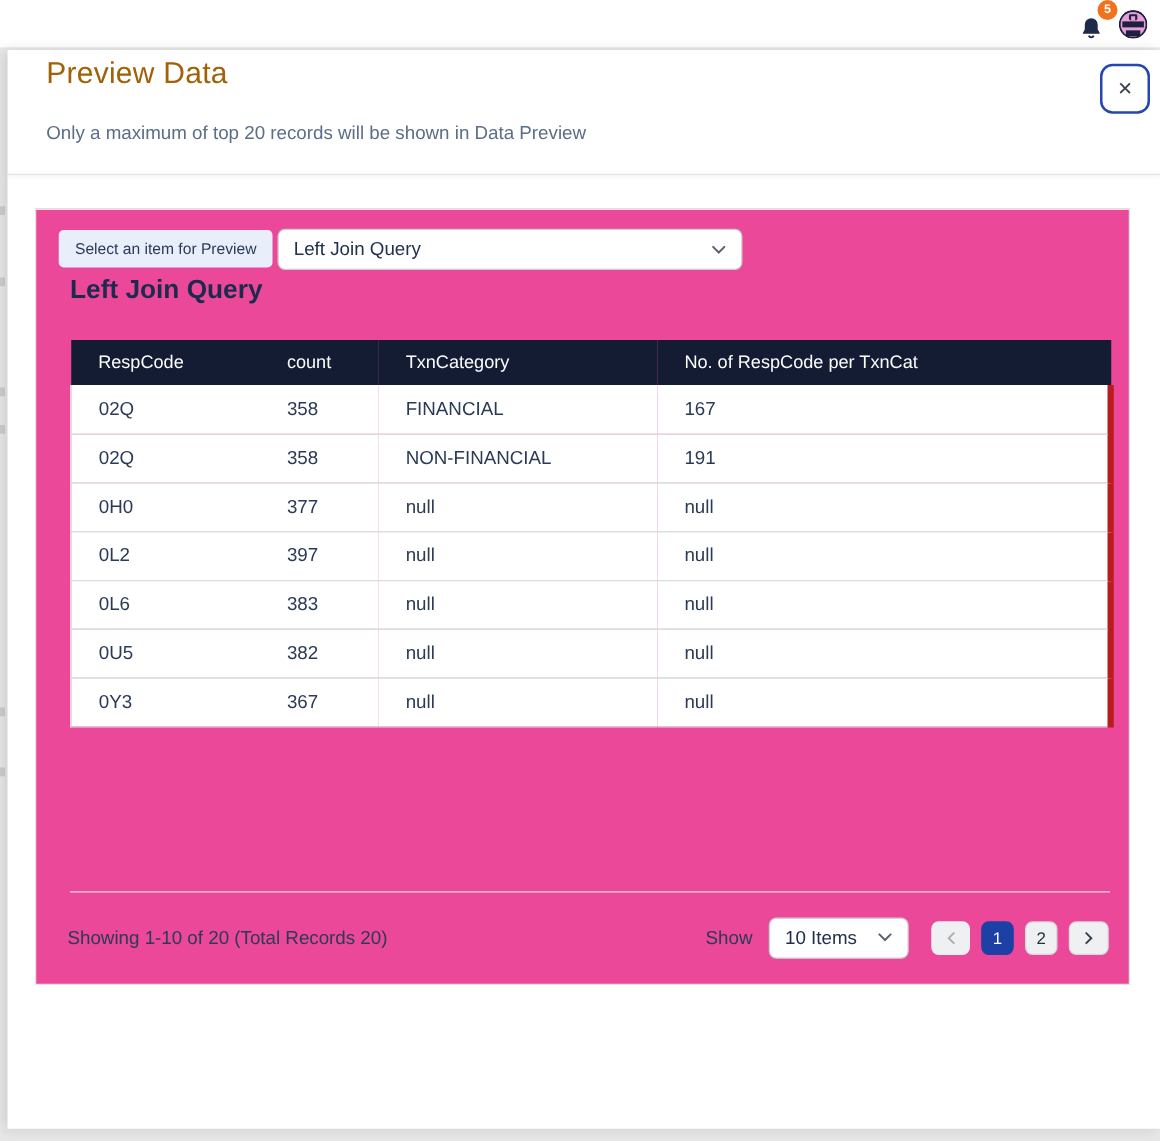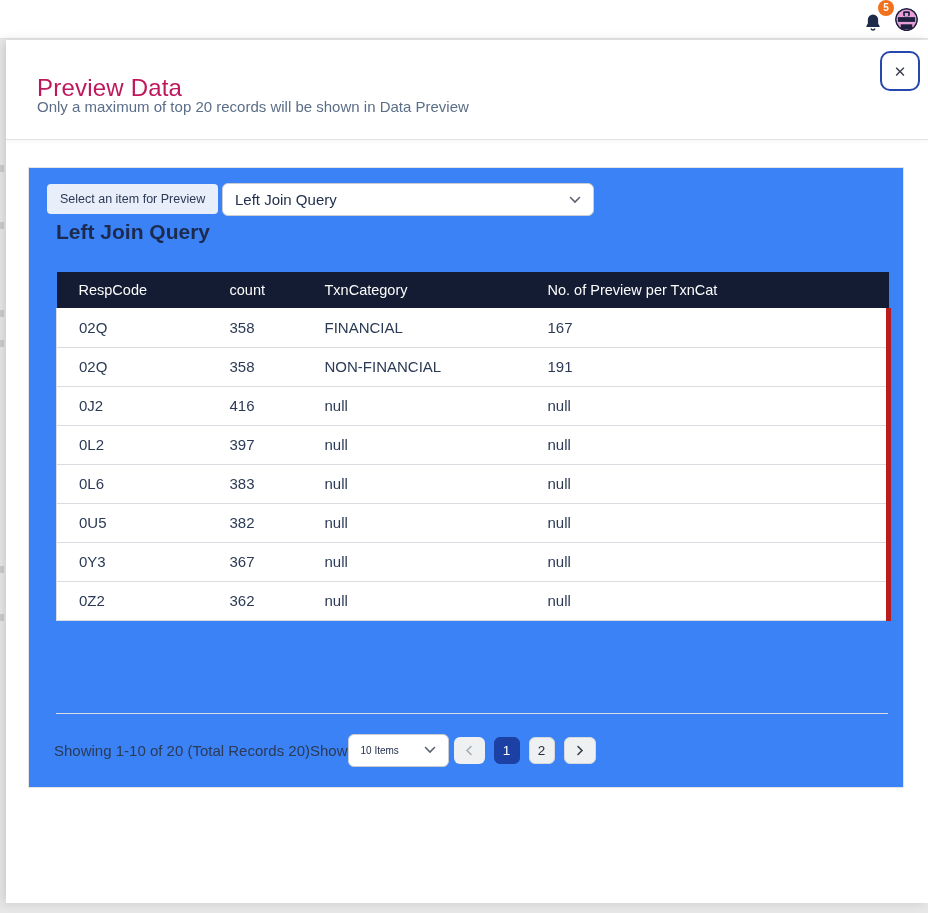--- a/index.html
+++ b/index.html
@@ -23,31 +23,31 @@
     background:#eaeaea; }
   .backdrop-left .tick { position:absolute; left:0; width:4px; height:7px; background:#cfcfcf; }
   .backdrop-bottom { position:absolute; left:0; bottom:0; width:928px; height:10px;
     background:#e7e7e7; }
 
   
   .modal { position:absolute; left:6px; top:40px; width:922px; height:863px;
     background:#ffffff; box-shadow:-4px 0 10px rgba(0,0,0,0.12); z-index:2; }
   .modal-header { position:relative; height:100px; border-bottom:1px solid #e4e4e4;
     box-shadow:0 2px 3px rgba(0,0,0,0.03); }
-  .modal-title { position:absolute; left:31px; top:34px; font-size:24px;
-    font-weight:500; color:#be185d; letter-spacing:0.2px; }
+  .modal-title { position:absolute; left:31px; top:5px; font-size:24px;
+    font-weight:500; color:#a16207; letter-spacing:0.2px; }
   .modal-subtitle { position:absolute; left:31px; top:58px; font-size:15px;
     color:#5b6e87;text-align:center; }
   .close-btn { position:absolute; right:8px; top:11px; width:40px; height:40px;
     background:#fff; border:2px solid #2547ae; border-radius:10px; cursor:pointer;
     font-size:15px; color:#3a3f4a; line-height:1; font-family:"Liberation Sans",sans-serif; }
 
   
   .card { position:absolute; left:22px; top:127px; width:876px; height:621px;
-    background:#3b82f6; border:1px solid #e3e3e3; }
+    background:#ec4899; border:1px solid #e3e3e3; }
   .chip { position:absolute; left:18px; top:16px; height:30px; line-height:30px;
     padding:0 13px; background:#e9eefb; border-radius:4px; font-size:12.5px;
     color:#2b3a55; }
   .select { position:absolute; display:flex; align-items:center;
     justify-content:space-between; background:#fff; border:1px solid #c9ccd1;
     border-radius:6px; padding:0 12px; cursor:pointer; color:#22304e; }
   .select.main { left:193px; top:15px; width:372px; height:33px; font-size:15px; }
   .select .chev svg { display:block; }
   .section-title { position:absolute; left:27px; top:52px; font-size:21px;
     font-weight:700; color:#1c2a4e; }
@@ -60,26 +60,26 @@
   tbody td { height:39px; font-size:15px; color:#2b3a55; padding:0 0 0 22px;
     border-bottom:1px solid #d9dce1; background:#fff;margin-left:16px; }
   tbody tr td:first-child { border-left:1px solid #d9dce1; }
   tbody tr td:last-child { border-right:5px solid #b91c1c; }
 
   .table-divider { position:absolute; left:27px; top:545px; width:832px; height:1px;
     background:#d9dce1; }
 
   
   .card-footer { position:absolute; left:0; top:562px; width:876px; height:40px;
-    display:flex; align-items:center; 
+    display:flex; align-items:center; justify-content:space-between;
     padding:0 18px 0 25px; }
   .showing-text { font-size:15px; color:#2b3a55; }
-  .footer-right { display:flex; align-items:center; }
+  .footer-right { display:flex; align-items:center; gap:13px; }
   .show-label { font-size:15px; color:#2b3a55; }
-  .select.small { position:static; width:101px; height:33px; font-size:10px; }
+  .select.small { position:static; width:112px; height:33px; font-size:15px; }
   .pagination { display:flex; align-items:center; gap:9px; margin-left:5px; }
   .pg { height:27px; border-radius:6px; border:1px solid #d5d8dc; background:#eef0f2;
     color:#24303f; font-size:13.5px; cursor:pointer; display:flex; align-items:center;
     justify-content:center; font-family:"Liberation Sans",sans-serif; }
   .pg.prev { width:31px; border:none; color:#a7aeb6; cursor:default; }
   .pg.next { width:32px; }
   .pg.num { width:26px; }
   .pg.num.active { background:#1d40a5; border-color:#1d40a5; color:#fff; }
 </style>
 </head>
@@ -145,39 +145,39 @@
         <col style="width:151px">
           <col style="width:95px">
         <col style="width:223px">
           <col style="width:363px">
       </colgroup>
       <thead>
           <tr id="thead-row">
             <th>RespCode</th>
             <th>count</th>
             <th>TxnCategory</th>
-            <th>No. of Preview per TxnCat</th>
+            <th>No. of RespCode per TxnCat</th>
           </tr>
         </thead>
       <tbody id="tbody">
           <tr>
             <td>02Q</td>
             <td>358</td>
             <td>FINANCIAL</td>
             <td>167</td>
           </tr>
           <tr>
             <td>02Q</td>
             <td>358</td>
             <td>NON-FINANCIAL</td>
             <td>191</td>
           </tr>
           <tr>
-            <td>0J2</td>
-            <td>416</td>
+            <td>0H0</td>
+            <td>377</td>
             <td>null</td>
             <td>null</td>
           </tr>
           <tr>
             <td>0L2</td>
             <td>397</td>
             <td>null</td>
             <td>null</td>
           </tr>
           <tr>
@@ -188,26 +188,20 @@
           </tr>
           <tr>
             <td>0U5</td>
             <td>382</td>
             <td>null</td>
             <td>null</td>
           </tr>
           <tr>
             <td>0Y3</td>
             <td>367</td>
-            <td>null</td>
-            <td>null</td>
-          </tr>
-          <tr>
-            <td>0Z2</td>
-            <td>362</td>
             <td>null</td>
             <td>null</td>
           </tr>
         </tbody>
     </table>
 
     <div class="table-divider"></div>
 
     <div class="card-footer">
       <span class="showing-text">Showing 1-10 of 20 (Total Records 20)</span>

